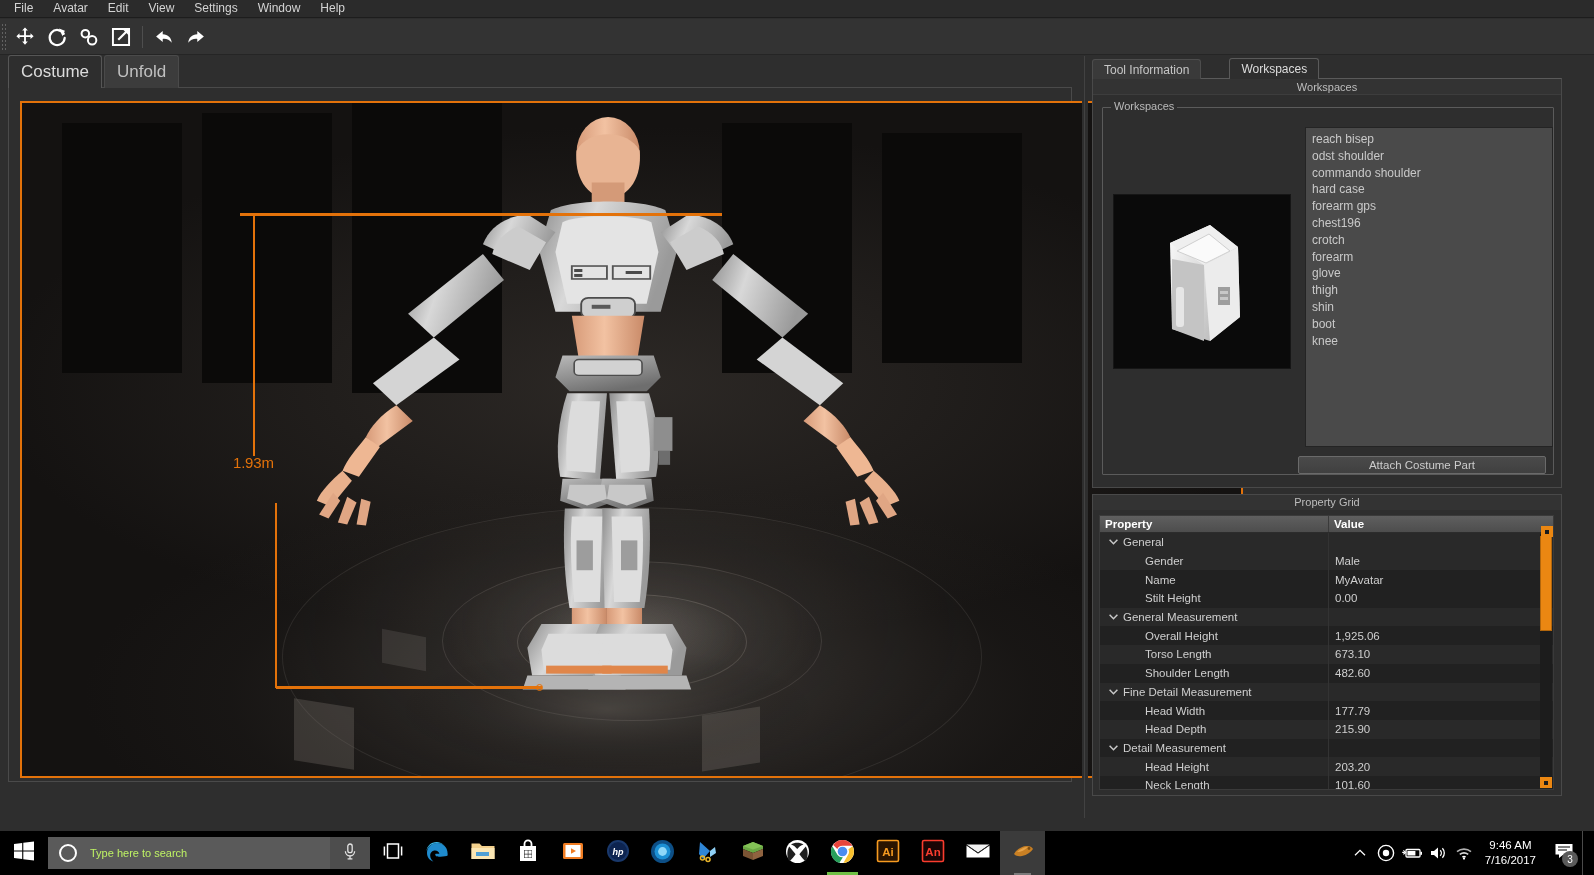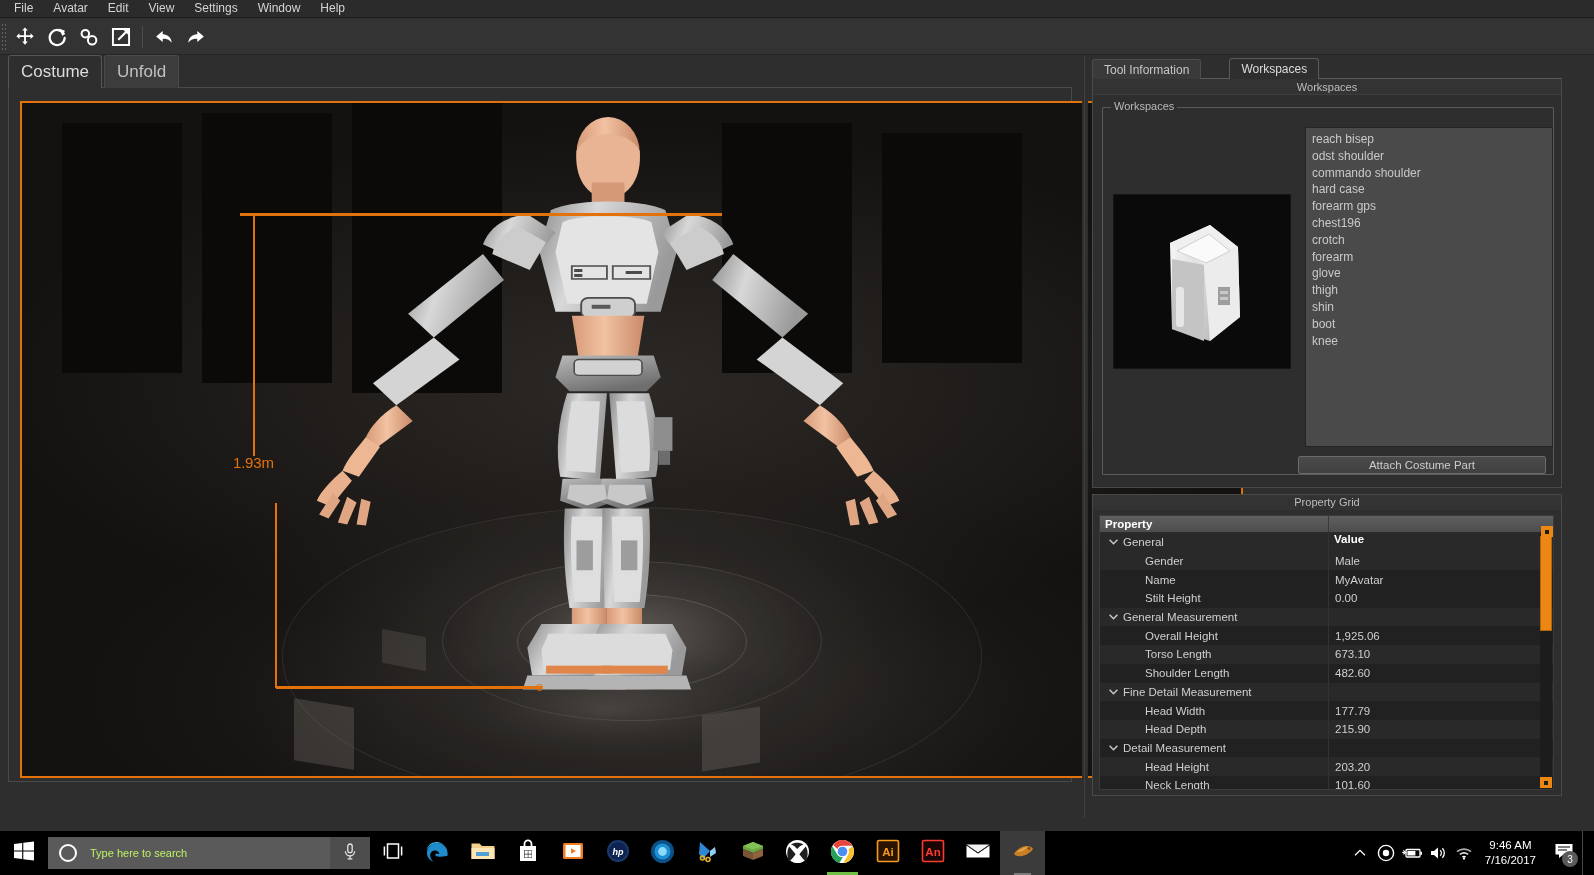--- a/index.html
+++ b/index.html
@@ -311,21 +311,21 @@
   .pg-header {
     display: flex;
     height: 17px;
     background: linear-gradient(#5f5f5f, #4d4d4d);
     border-bottom: 1px solid #2c2c2c;
     color: #ffffff;
     font-size: 11.5px;
     font-weight: bold;
   }
   .pg-header .c1 { width: 229px; padding-left: 5px; line-height: 17px; border-right: 1px solid #3a3a3a; }
-  .pg-header .c2 { flex: 1; padding-left: 5px; line-height: 17px; margin-top: 15px; }
+  .pg-header .c2 { flex: 1; padding-left: 5px; line-height: 17px; }
   .pg-row {
     display: flex;
     height: 18.7px;
     font-size: 11.5px;
     color: #cfcfcf;
     align-items: center;
     cursor: default;
   }
   .pg-row.odd  { background: #292929; }
   .pg-row.even { background: #212121; }

